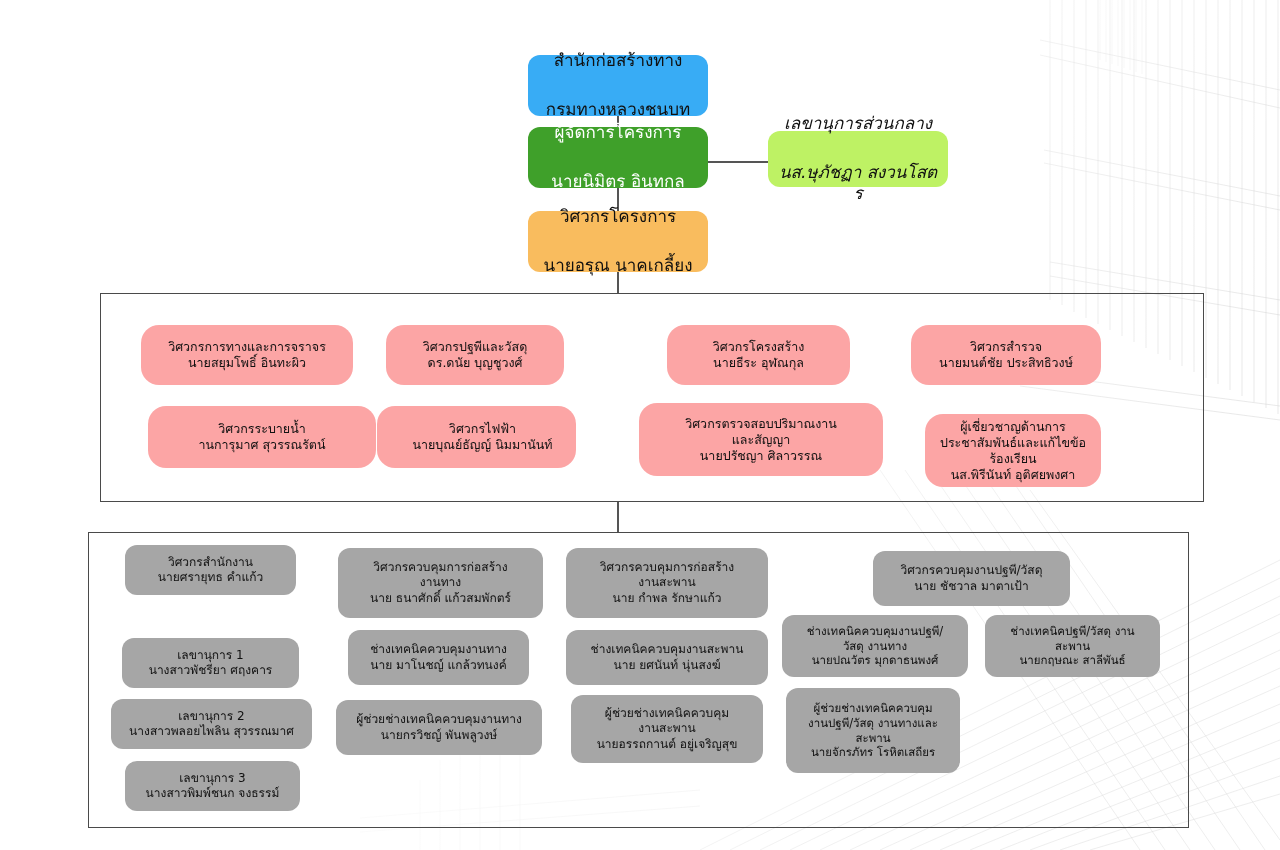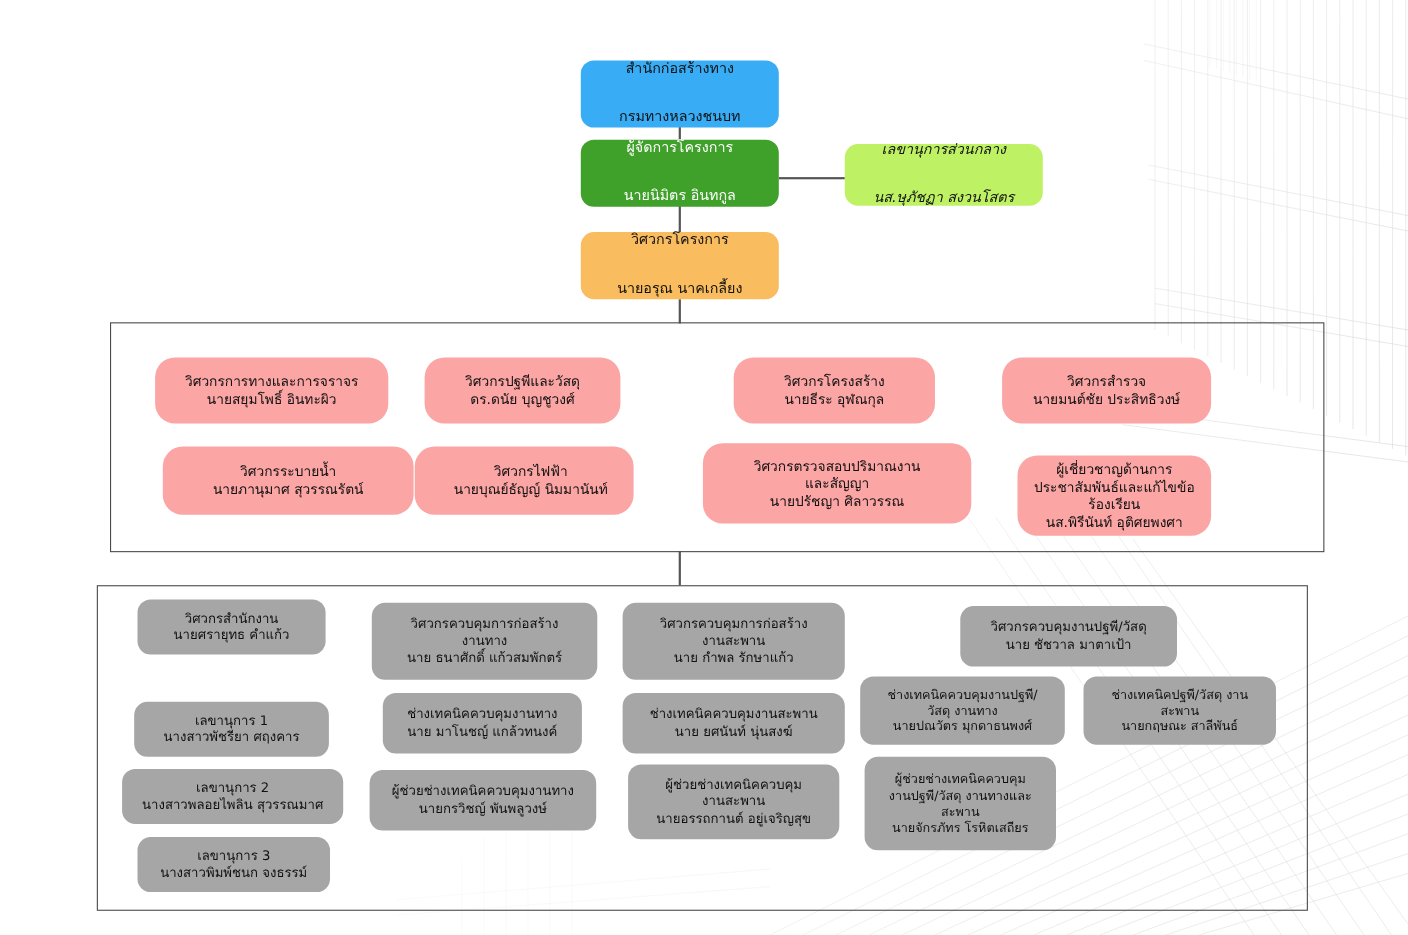--- a/index.html
+++ b/index.html
@@ -41,21 +41,21 @@
   }
   .node .ln { display: block; width: 100%; }
 
   .blue   { background: #38ACF5; }
   .dgreen { background: #3FA02A; }
   .orange { background: #F9BC5E; }
   .lgreen { background: #fca5a5; border-radius: 18px; }
   .lgray  { background: #bef264; font-style: italic; }
   .gray   { background: #A6A6A6; }
 
-  .t13 { font-size: 13px; gap: 27px; }
+  .t13 { font-size: 17px; gap: 27px; }
   .t125 { font-size: 12.5px; }
   .t12 { font-size: 12px; }
   .t115 { font-size: 11.5px; }
 
   
   .vline {
     position: absolute;
     width: 1.6px;
     background: #555555;
     z-index: 1;
@@ -219,21 +219,21 @@
   <span class="ln">นายธีระ อุฬณกุล</span>
 </div>
 
 <div class="node lgreen t125" style="left:911px; top:325px; width:190px; height:60px;">
   <span class="ln">วิศวกรสำรวจ</span>
   <span class="ln">นายมนต์ชัย ประสิทธิวงษ์</span>
 </div>
 
 <div class="node lgreen t125" style="left:148px; top:406px; width:228px; height:62px;">
   <span class="ln">วิศวกรระบายน้ำ</span>
-  <span class="ln">นายภานุมาศ สุวรรณรัตน์</span>
+  <span class="ln">านการุมาศ สุวรรณรัตน์</span>
 </div>
 
 <div class="node lgreen t125" style="left:377px; top:406px; width:199px; height:62px;padding-left:20px;">
   <span class="ln">วิศวกรไฟฟ้า</span>
   <span class="ln">นายบุณย์ธัญญ์ นิมมานันท์</span>
 </div>
 
 <div class="node lgreen t125" style="left:639px; top:403px; width:244px; height:73px;">
   <span class="ln">วิศวกรตรวจสอบปริมาณงาน</span>
   <span class="ln">และสัญญา</span>

